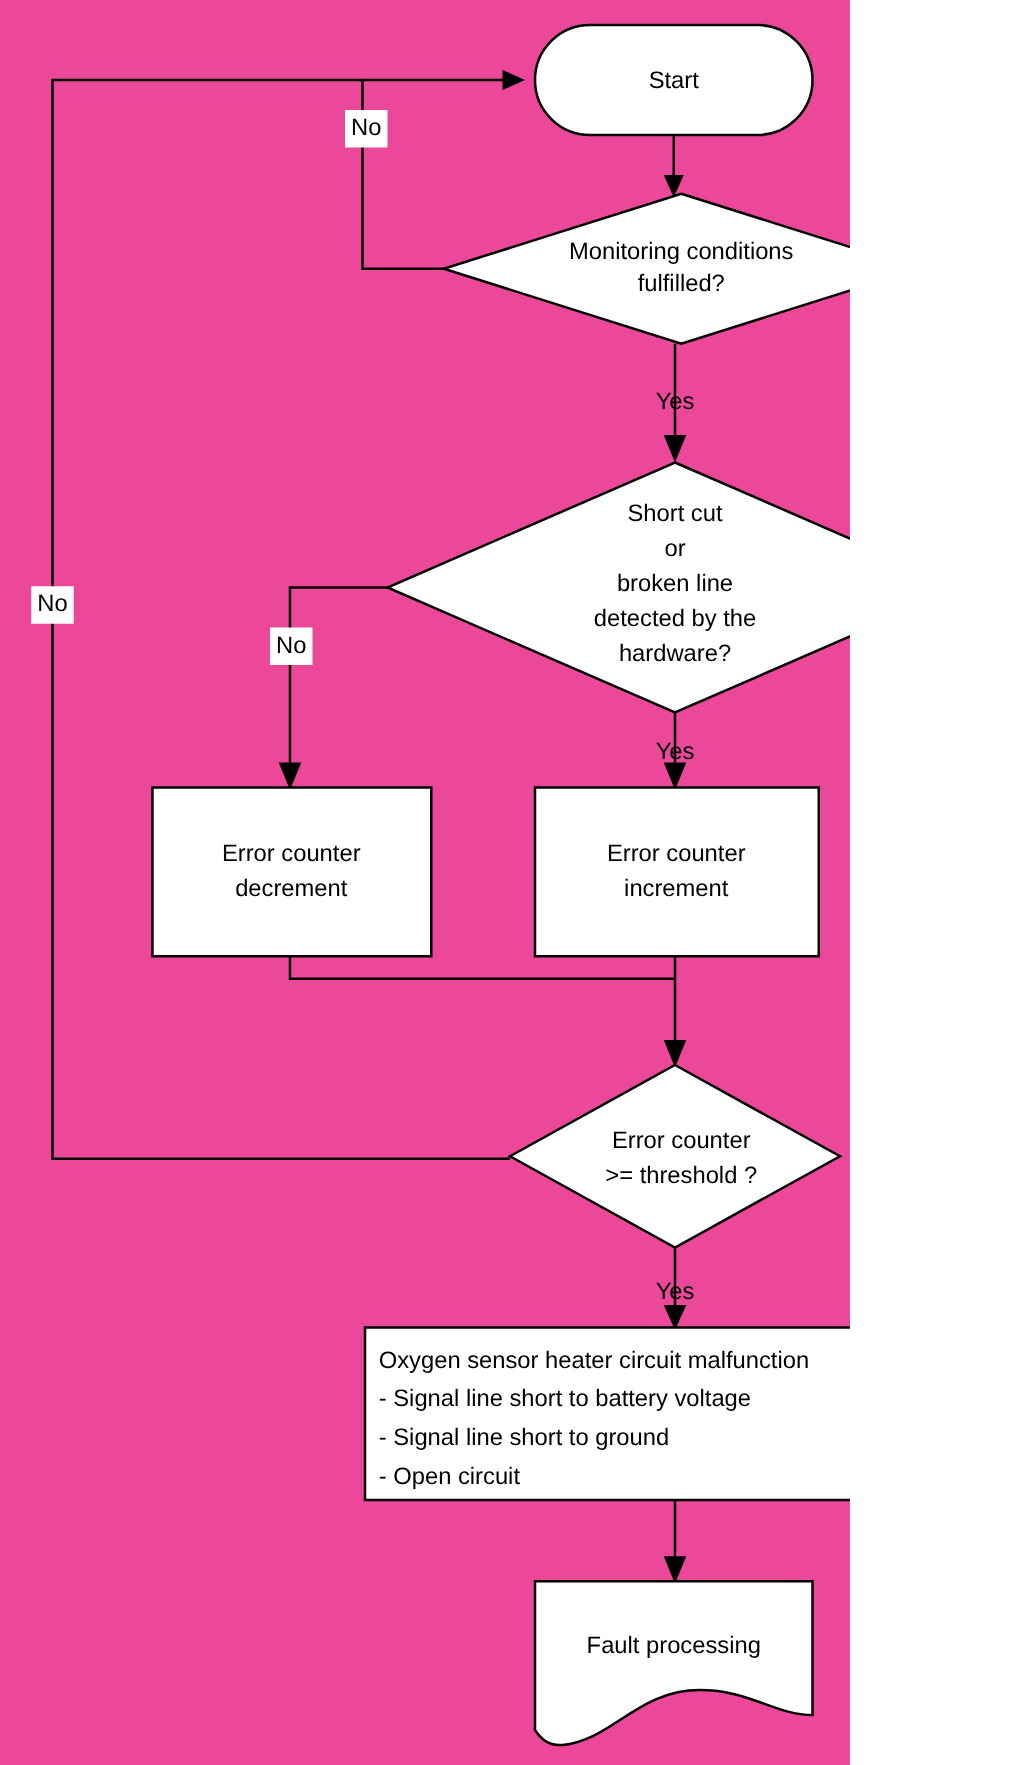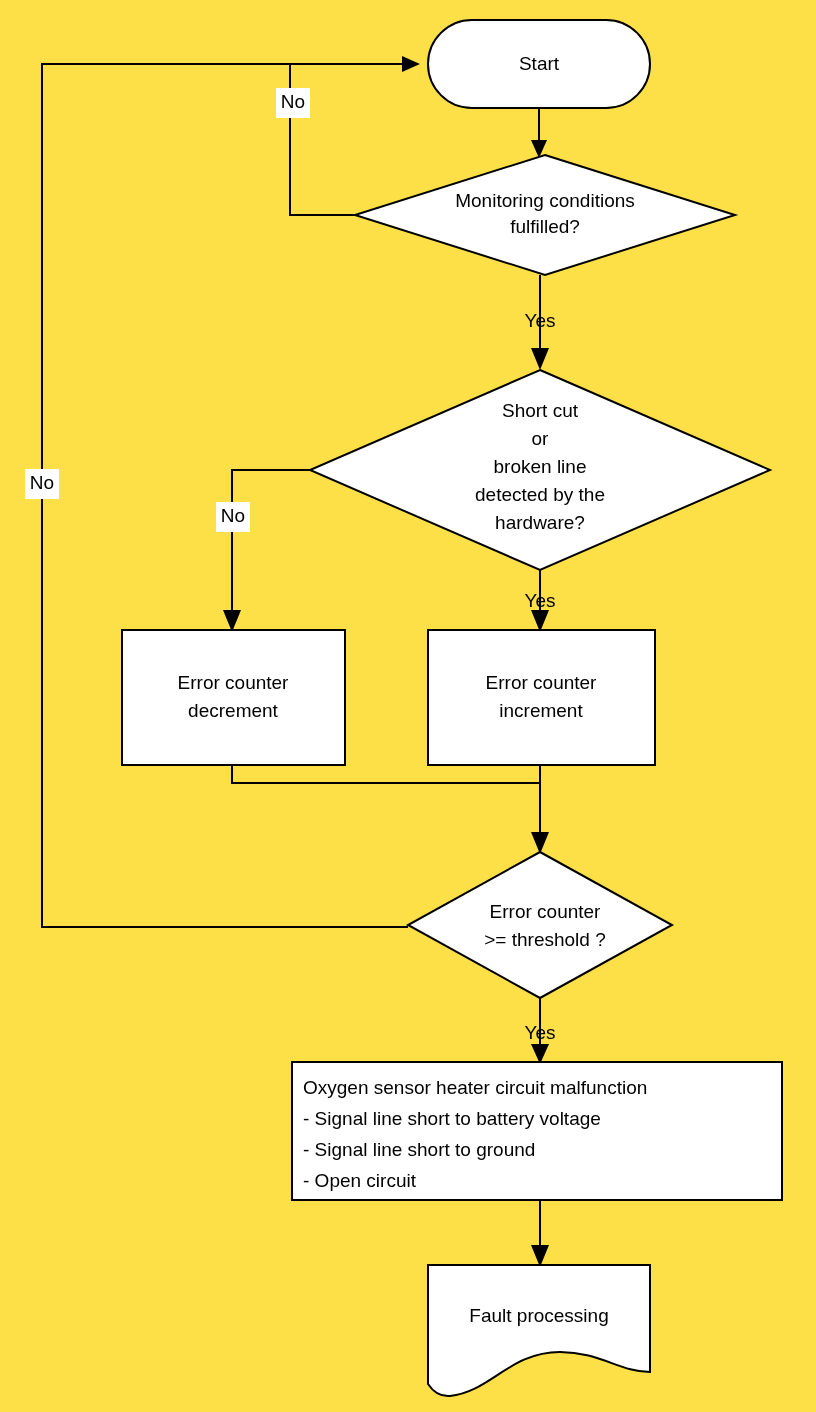--- a/index.html
+++ b/index.html
@@ -6,23 +6,23 @@
   html, body {
     margin: 0;
     padding: 0;
     background: #ffffff;
   }
   body {
     font-family: "Liberation Sans", sans-serif;
   }
   #flow-root {
     position: relative;
-    width: 816px;
+    width: 680px;
     height: 1412px;
-    background: #fde047;
+    background: #ec4899;
     overflow: hidden;
   }
   svg#flow-svg {
     display: block;
     width: 816px;
     height: 1412px;
   }
   .shape-outline {
     fill: #ffffff;
     stroke: #000000;

